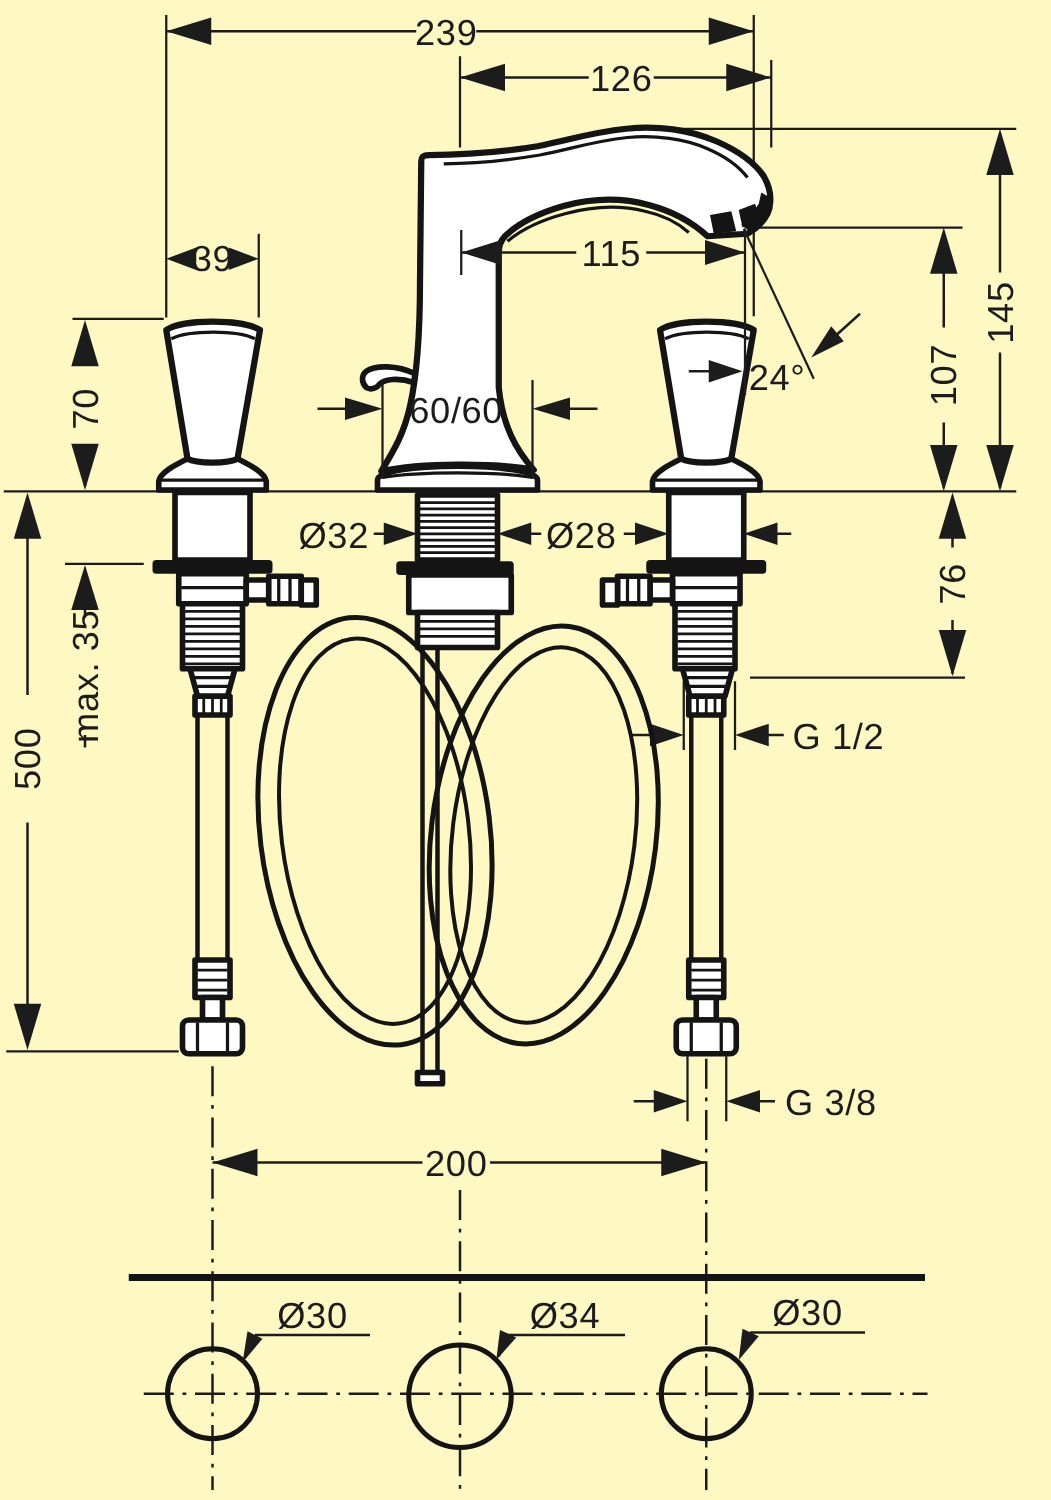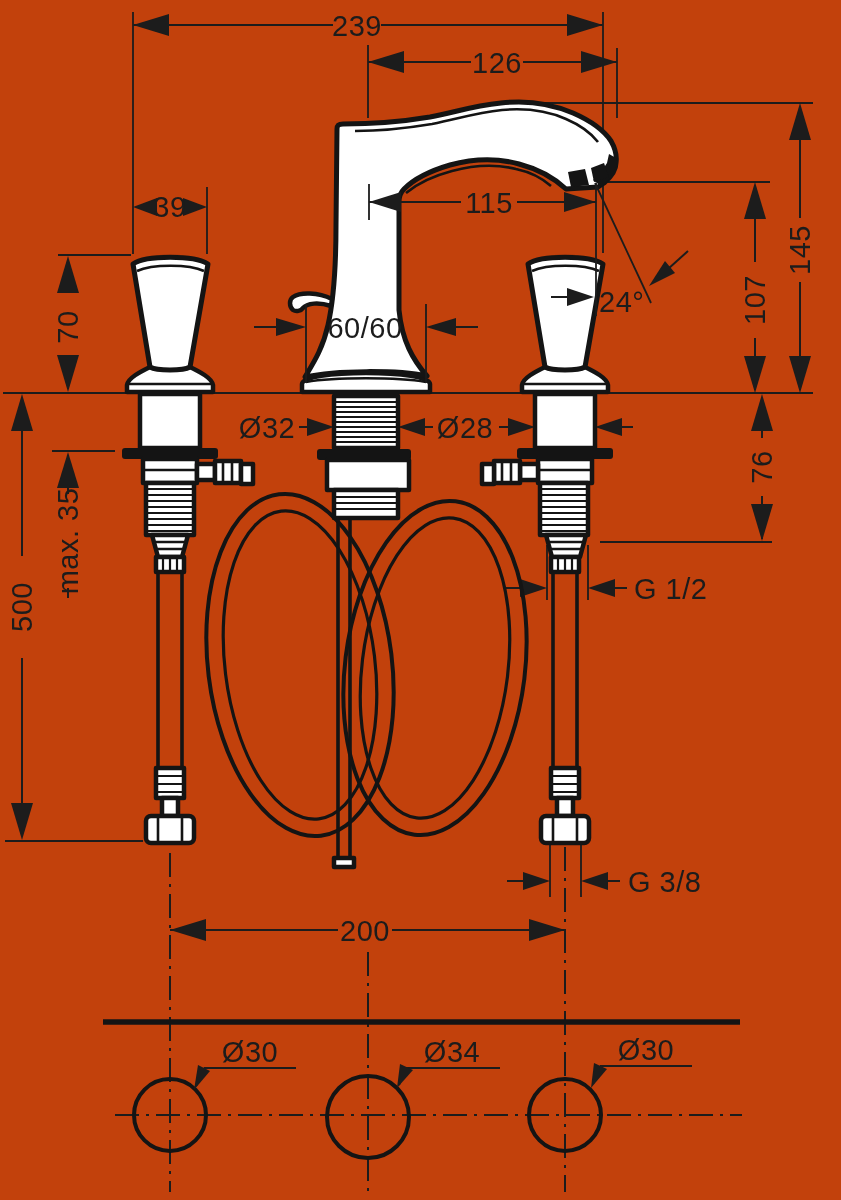--- a/index.html
+++ b/index.html
@@ -1,16 +1,16 @@
 <!DOCTYPE html>
 <html><head>
 <meta charset="utf-8">
 <style>
   html,body{margin:0;padding:0;background:#ffffff;}
-  .stage{width:841px;height:1200px;position:relative;background:#c2410c;overflow:hidden;}
+  .stage{width:841px;height:1200px;position:relative;background:#fef9c3;overflow:hidden;}
   svg{display:block;}
   .dim-text{font-family:"Liberation Sans","DejaVu Sans",sans-serif;font-size:29px;fill:#1c1c1c;letter-spacing:0.5px;}
   .thin{stroke:#1c1c1c;stroke-width:2;fill:none;}
   .thin15{stroke:#1c1c1c;stroke-width:1.8;fill:none;}
   .arrow{fill:#1c1c1c;stroke:none;}
   .cl{stroke:#1c1c1c;stroke-width:2;fill:none;stroke-dasharray:24 7 3 7;}
   .part{fill:#ffffff;stroke:#141414;stroke-width:4.5;stroke-linejoin:round;}
   .part5{fill:#ffffff;stroke:#141414;stroke-width:5;stroke-linejoin:round;}
   .inner{stroke:#141414;stroke-width:2.6;fill:none;}
   .rib{stroke:#141414;stroke-width:2.2;fill:none;}

